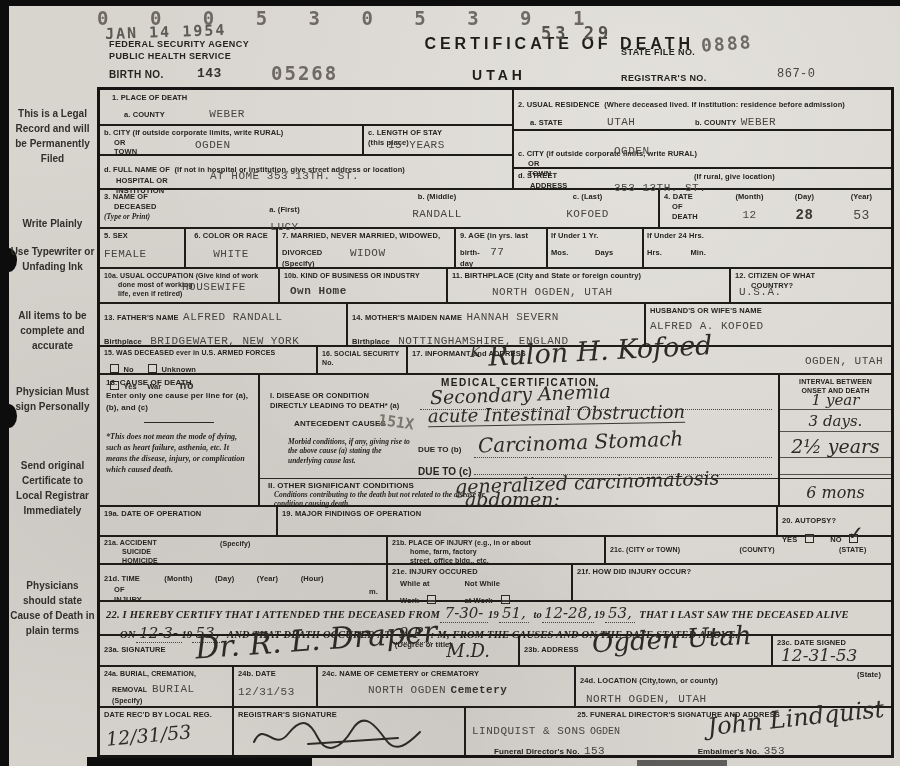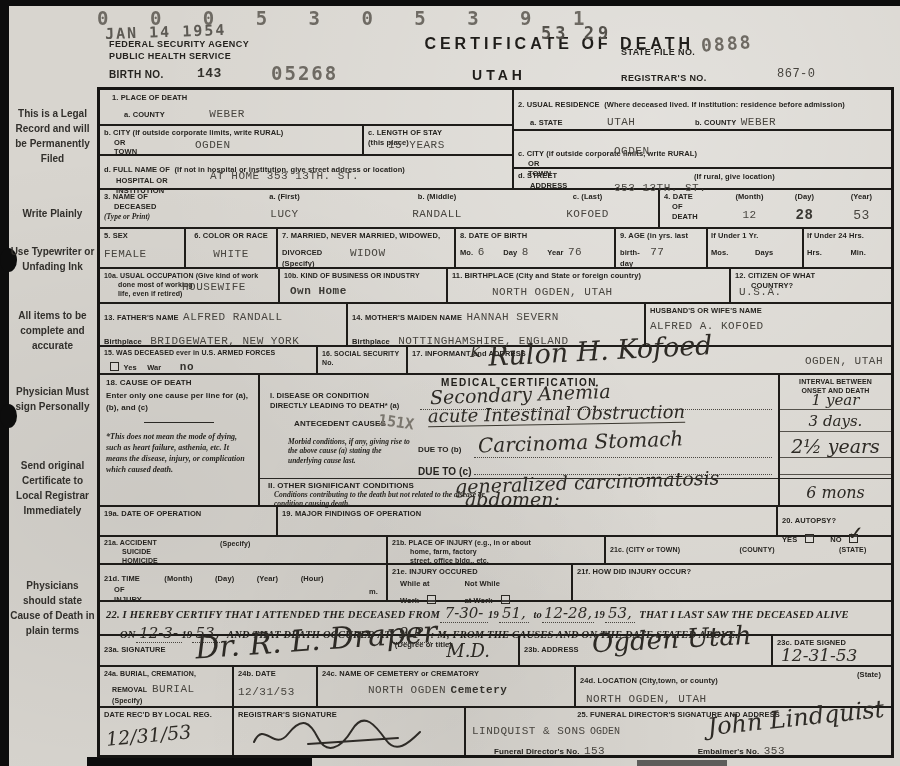--- a/index.html
+++ b/index.html
@@ -62,21 +62,21 @@
     <div class="abs lblmd" style="left:612px;top:41px">STATE FILE NO.</div>
     <div class="abs stampink" style="left:692px;top:27px;font-size:18px;letter-spacing:2px;transform:rotate(-4deg)">0888</div>
     <div class="abs lblmd" style="left:100px;top:63px;font-size:10px">BIRTH NO.</div>
     <div class="abs typed" style="left:188px;top:60px;font-size:13px;font-weight:bold;color:#33312c">143</div>
     <div class="abs stampink" style="left:262px;top:56px;font-size:19px;letter-spacing:2px">05268</div>
     <div class="abs title" style="left:295px;top:61px;width:390px;text-align:center;font-size:14px">UTAH</div>
     <div class="abs lblmd" style="left:612px;top:67px">REGISTRAR'S NO.</div>
     <div class="abs typed" style="left:768px;top:61px;font-size:12px">867-0</div>
 
     <div class="note" style="top:100px">This is a Legal Record and will be Permanently Filed</div>
-    <div class="note" style="top:200px">Write Plainly</div>
+    <div class="note" style="top:210px">Write Plainly</div>
     <div class="note" style="top:238px">Use Typewriter or Unfading Ink</div>
     <div class="note" style="top:302px">All items to be complete and accurate</div>
     <div class="note" style="top:378px">Physician Must sign Personally</div>
     <div class="note" style="top:452px">Send original Certificate to Local Registrar Immediately</div>
     <div class="note" style="top:572px">Physicians should state Cause of Death in plain terms</div>
 
     <div class="form">
 
       <div class="row" style="height:100px">
         <div class="half" style="width:414px;border-right:2px solid #1e1c19">
@@ -132,21 +132,21 @@
         </div>
       </div>
 
       <div class="row" style="height:39px">
         <div class="cell" style="width:560px;display:flex;padding:0">
           <div style="width:112px;padding:2px 4px">
             <div class="lbl">3. NAME OF</div>
             <div class="lbl" style="margin-left:10px">DECEASED</div>
             <div class="it">(Type or Print)</div>
           </div>
-          <div class="ctr" style="width:145px;padding-top:2px">
+          <div class="ctr" style="width:145px;padding-top:15px">
             <div class="lbl">a. (First)</div>
             <div class="typed" style="margin-top:6px">LUCY</div>
           </div>
           <div class="ctr" style="width:160px;padding-top:2px">
             <div class="lbl">b. (Middle)</div>
             <div class="typed" style="margin-top:6px">RANDALL</div>
           </div>
           <div class="ctr" style="flex:1;padding-top:2px">
             <div class="lbl">c. (Last)</div>
             <div class="typed" style="margin-top:6px">KOFOED</div>
@@ -180,29 +180,20 @@
         </div>
         <div class="cell ctr" style="width:92px">
           <div class="lbl">6. COLOR OR RACE</div>
           <div class="typed" style="margin-top:7px">WHITE</div>
         </div>
         <div class="cell" style="width:178px">
           <div class="lbl">7. MARRIED, NEVER MARRIED, WIDOWED,</div>
           <span class="lbl">DIVORCED</span>
           <div class="lbl">(Specify)</div>
           <div class="abs typed" style="left:72px;top:18px">WIDOW</div>
-        </div>
-        <div class="cell" style="width:160px">
-          <div class="lbl">8. DATE OF BIRTH</div>
-          <span class="lbl">Mo.</span>
-          <span class="typed">6</span>
-          <span class="lbl" style="margin-left:14px">Day</span>
-          <span class="typed">8</span>
-          <span class="lbl" style="margin-left:14px">Year</span>
-          <span class="typed">76</span>
         </div>
         <div class="cell" style="width:92px">
           <div class="lbl">9. AGE (in yrs. last</div>
           <span class="lbl">birth-</span>
           <span class="typed" style="margin-left:6px">77</span>
           <div class="lbl">day</div>
         </div>
         <div class="cell" style="width:96px;padding:2px 3px">
           <div class="lbl">If Under 1 Yr.</div>
           <span class="lbl">Mos.</span>
@@ -256,20 +247,26 @@
         </div>
         <div class="cell" style="flex:1">
           <div class="lbl">HUSBAND'S OR WIFE'S NAME</div>
           <div class="typed" style="margin-top:4px">ALFRED A. KOFOED</div>
         </div>
       </div>
 
       <div class="row" style="height:28px">
         <div class="cell" style="width:218px;padding:1px 4px">
           <div class="lbl" style="font-size:7px">15. WAS DECEASED ever in U.S. ARMED FORCES</div>
+          <div style="margin-left:6px;line-height:1.2">
+            <span class="cb"></span>
+            <span class="lbl">No</span>
+            <span class="cb" style="margin-left:10px"></span>
+            <span class="lbl">Unknown</span>
+          </div>
           <div style="margin-left:6px;line-height:1">
             <span class="cb"></span>
             <span class="lbl">Yes</span>
             <span class="lbl" style="margin-left:6px">War</span>
             <span class="typed" style="margin-left:14px;font-weight:bold;color:#33312c">no</span>
           </div>
         </div>
         <div class="cell" style="width:90px">
           <div class="lbl" style="font-size:7px">16. SOCIAL SECURITY No.</div>
         </div>

